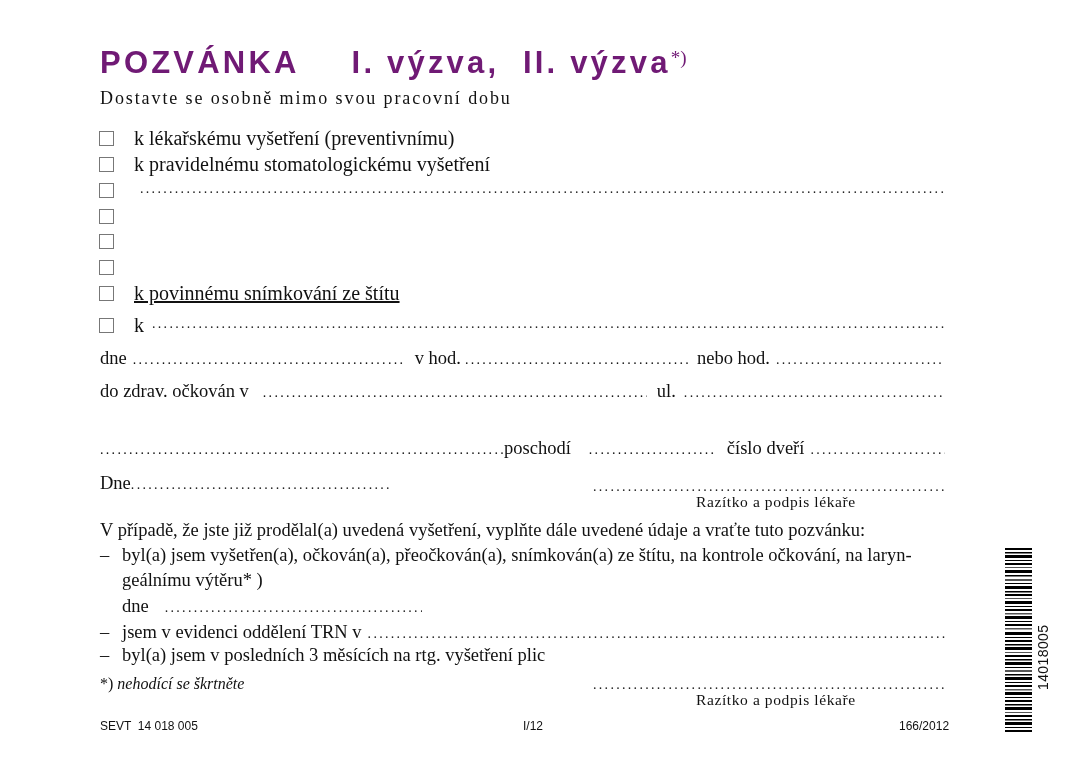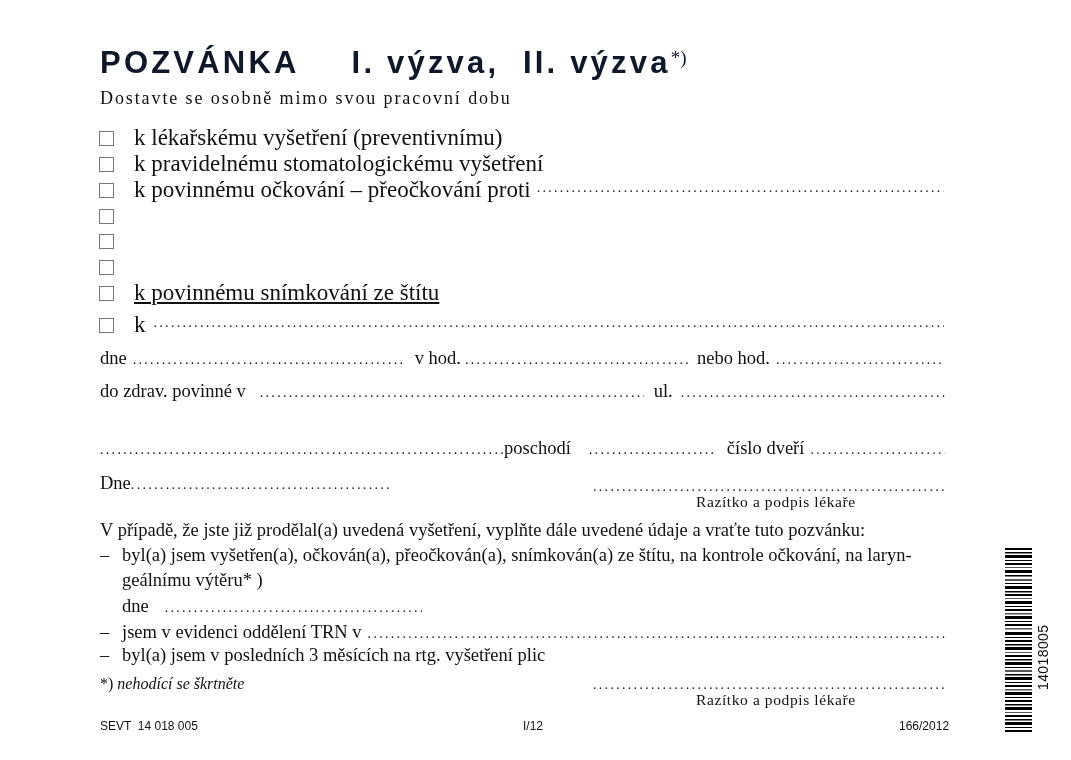--- a/index.html
+++ b/index.html
@@ -1,26 +1,26 @@
 <!DOCTYPE html>
 <html><head>
 <meta charset="utf-8">
 <style>
   html, body { margin:0; padding:0; background:#ffffff; }
   body { width:1071px; height:760px; position:relative; overflow:hidden; color:#111; }
   .serif { font-family: "Liberation Serif", "DejaVu Serif", serif; }
   .sans { font-family: "Liberation Sans", "DejaVu Sans", sans-serif; }
   .abs { position:absolute; white-space:nowrap; }
 
-  .title { left:100px; top:45px; font-size:31px; font-weight:bold; letter-spacing:3.2px; color:#0f172a;text-align:center; }
+  .title { left:100px; top:45px; font-size:31px; font-weight:bold; letter-spacing:3.2px; color:#701a75;text-align:center; }
   .title .gap { display:inline-block; width:52px; }
   .title .star { font-family:"Liberation Serif", serif; font-weight:normal; font-size:19px; letter-spacing:0; vertical-align:top; position:relative; top:2px; }
   .subtitle { left:100px; top:88px; font-size:18px; letter-spacing:1.9px; }
 
-  .cb-row { position:absolute; left:99px; height:22px; display:flex; align-items:center; font-size:23px; }
+  .cb-row { position:absolute; left:99px; height:22px; display:flex; align-items:center; font-size:20px; }
   .cb { width:15px; height:15px; border:1px solid #777; box-sizing:border-box; margin-right:20px; background:#fff; flex:none; }
   .cb-label { white-space:nowrap; }
 
   .line { position:absolute; display:flex; align-items:baseline; font-size:18.5px; white-space:nowrap; }
   .dots { flex:1; overflow:hidden; white-space:nowrap; letter-spacing:1.2px; color:#222; }
   .dots::before { content:". . . . . . . . . . . . . . . . . . . . . . . . . . . . . . . . . . . . . . . . . . . . . . . . . . . . . . . . . . . . . . . . . . . . . . . . . . . . . . . . . . . . . . . . . . . . . . . . . . . . . . . . . . . . . . . . . . . . . . . . . . . . . . . . . . . . . . . . . . . . . . . . . . . . . . . . . . . . . . . . . . . . . . . . . . . . . . . . . . . . . . . . . ."; font-size:14px; letter-spacing:-0.6px; }
   .fixed-dots { display:inline-block; overflow:hidden; white-space:nowrap; vertical-align:baseline; }
   .fixed-dots::before { content:". . . . . . . . . . . . . . . . . . . . . . . . . . . . . . . . . . . . . . . . . . . . . . . . . . . . . . . . . . . . . . . . . . . . . . . . . . . . . . . . . . . . . . . . . . . . . . ."; font-size:14px; letter-spacing:-0.6px; }
 
   .sig-label { font-size:15.5px; letter-spacing:0.6px; }
@@ -44,21 +44,20 @@
 <div class="cb-row serif" style="top:127px; width:845px;">
   <span class="cb"></span>
   <span class="cb-label">k lékařskému vyšetření (preventivnímu)</span>
 </div>
 <div class="cb-row serif" style="top:153px; width:845px;">
   <span class="cb"></span>
   <span class="cb-label">k pravidelnému stomatologickému vyšetření</span>
 </div>
 <div class="cb-row serif" style="top:179px; width:845px;">
   <span class="cb"></span>
-  <span class="cb-label">k povinnému očkování – přeočkování proti</span>
   <span class="dots" style="margin-left:6px; align-self:flex-end; padding-bottom:3px;"></span>
 </div>
 <div class="cb-row serif" style="top:205px; width:845px;">
   <span class="cb"></span>
 </div>
 <div class="cb-row serif" style="top:230px; width:845px;">
   <span class="cb"></span>
 </div>
 <div class="cb-row serif" style="top:256px; width:845px;">
   <span class="cb"></span>
@@ -76,21 +75,21 @@
 <div class="line serif" style="left:100px; top:348px; width:845px;">
   <span>dne</span>
   <span class="fixed-dots" style="width:272px; margin-left:6px;"></span>
   <span style="margin-left:10px;">v hod.</span>
   <span class="fixed-dots" style="width:226px; margin-left:4px;"></span>
   <span style="margin-left:6px;">nebo hod.</span>
   <span class="dots" style="margin-left:6px;"></span>
 </div>
 
 <div class="line serif" style="left:100px; top:381px; width:845px;">
-  <span>do zdrav. povinné v</span>
+  <span>do zdrav. očkován v</span>
   <span class="fixed-dots" style="width:384px; margin-left:14px;"></span>
   <span style="margin-left:10px;">ul.</span>
   <span class="dots" style="margin-left:8px;"></span>
 </div>
 
 <div class="line serif" style="left:100px; top:438px; width:845px;">
   <span class="fixed-dots" style="width:404px;"></span>
   <span>poschodí</span>
   <span class="fixed-dots" style="width:128px; margin-left:18px;"></span>
   <span style="margin-left:10px;">číslo dveří</span>

